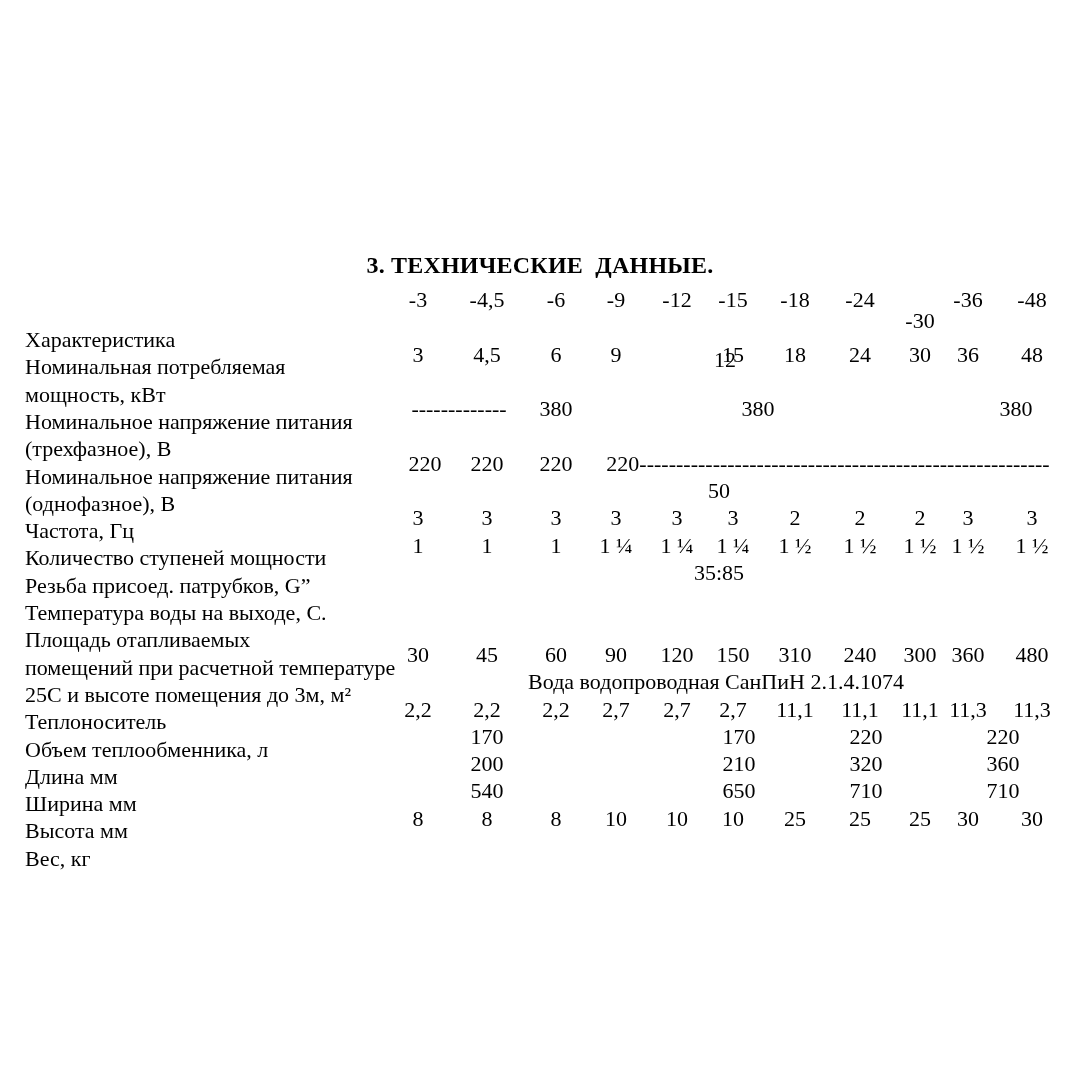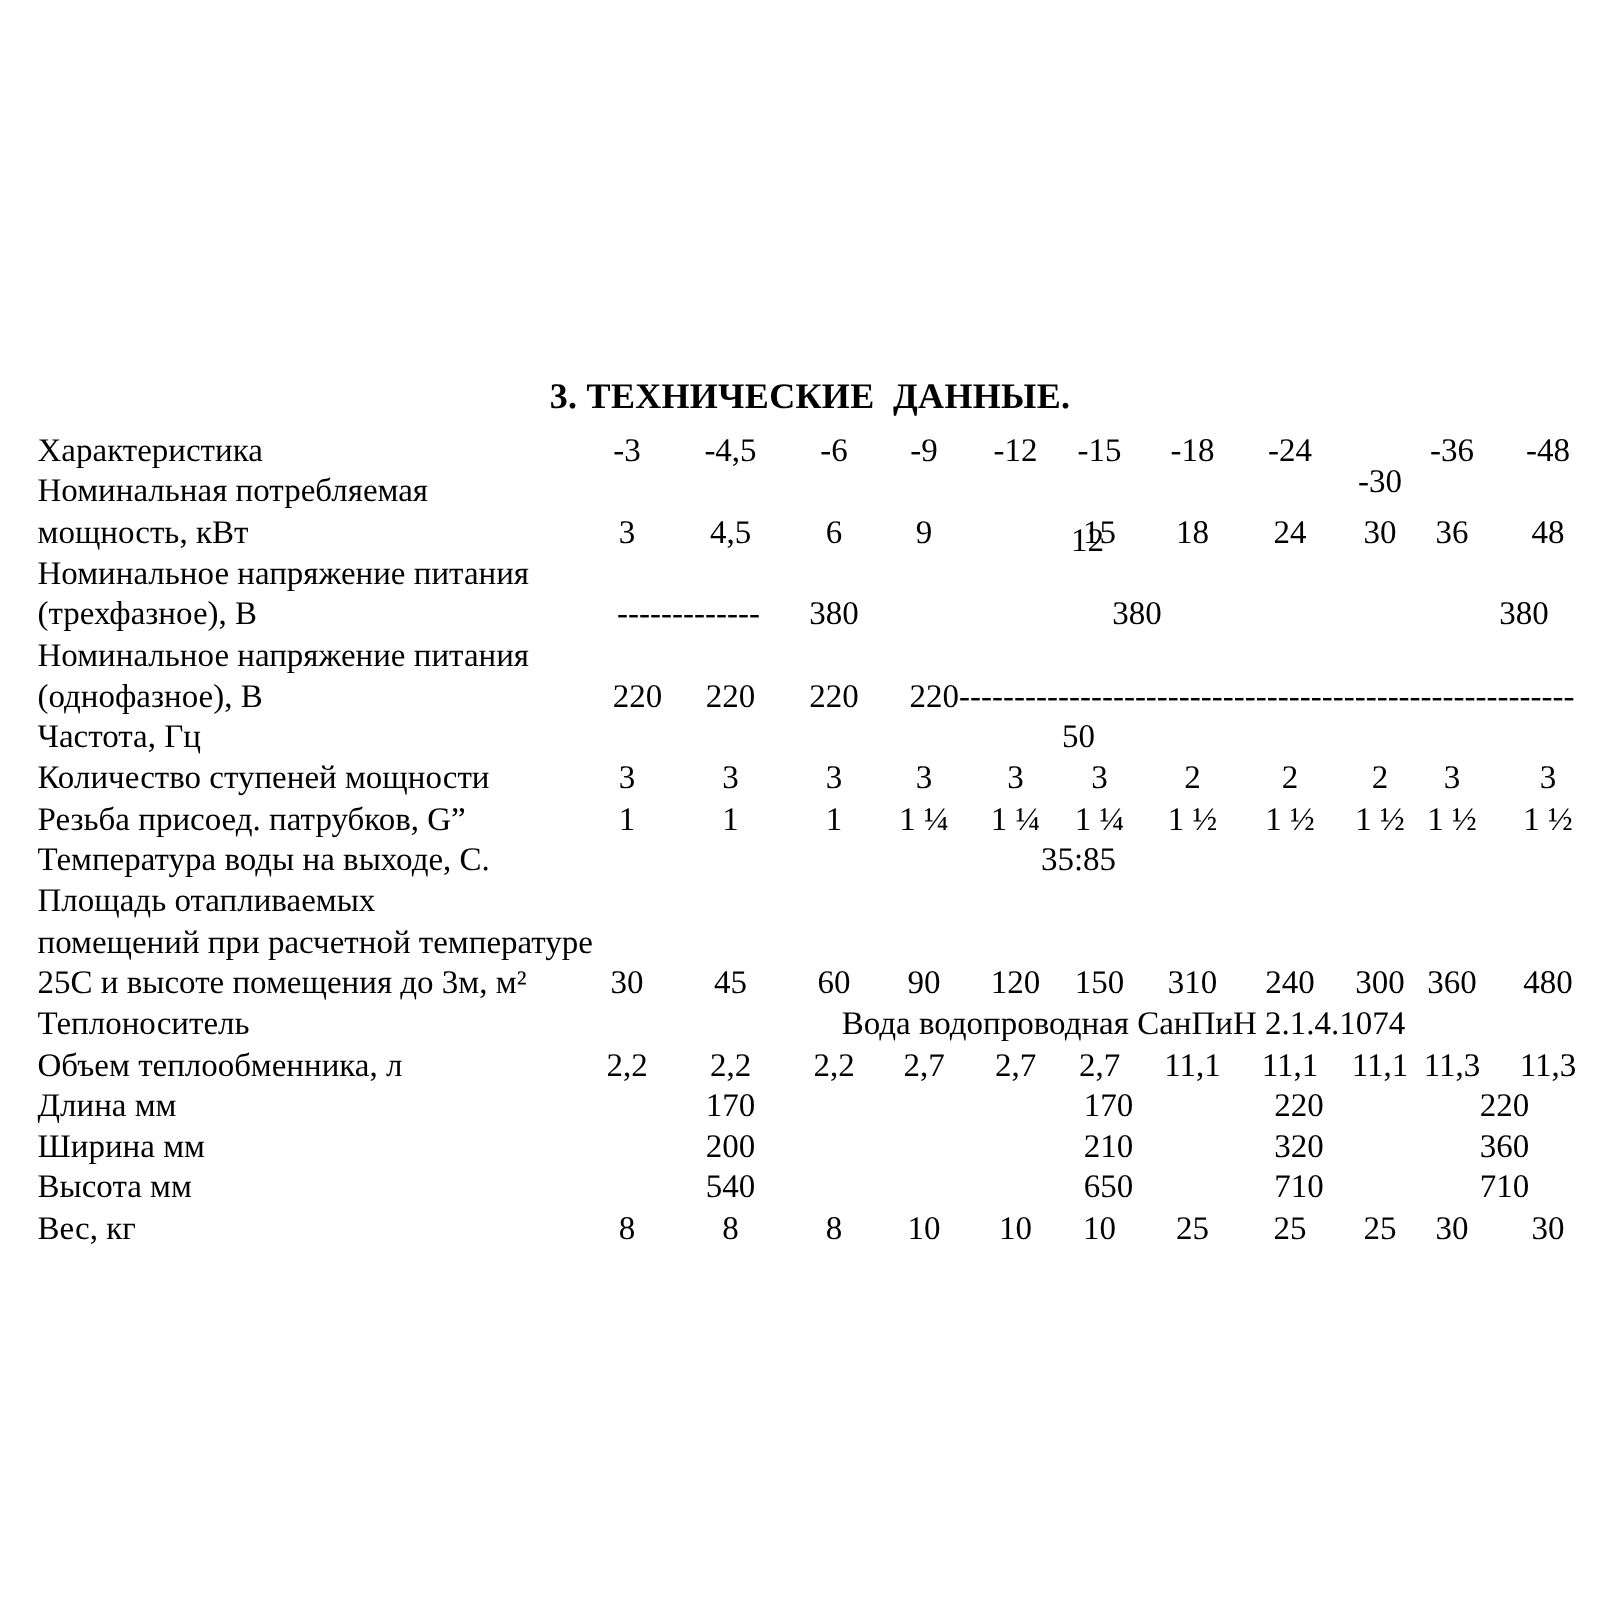--- a/index.html
+++ b/index.html
@@ -26,20 +26,21 @@
     text-align: center;
     font-size: 24px;
     font-weight: bold;
     white-space: pre;
     letter-spacing: 0.2px;
   }
   .row-label {
     position: absolute;
     white-space: nowrap;
     line-height: 27px;
+    margin-top: 40px;
   }
   .cell {
     position: absolute;
     transform: translateX(-50%);
     white-space: nowrap;
     line-height: 27px;
   }
 </style>
 </head>
 <body>
@@ -120,21 +121,21 @@
       <span class="cell" style="left: 556px; top: 641px;">60</span>
       <span class="cell" style="left: 616px; top: 641px;">90</span>
       <span class="cell" style="left: 677px; top: 641px;">120</span>
       <span class="cell" style="left: 733px; top: 641px;">150</span>
       <span class="cell" style="left: 795px; top: 641px;">310</span>
       <span class="cell" style="left: 860px; top: 641px;">240</span>
       <span class="cell" style="left: 920px; top: 641px;">300</span>
       <span class="cell" style="left: 968px; top: 641px;">360</span>
       <span class="cell" style="left: 1032px; top: 641px;">480</span>
       <span class="row-label" style="left: 25px; top: 668px;">Теплоноситель</span>
-      <span class="cell" style="left: 749px; top: 668px;">Вода водопроводная СанПиН 2.1.4.1074</span>
+      <span class="cell" style="left: 716px; top: 668px;">Вода водопроводная СанПиН 2.1.4.1074</span>
       <span class="row-label" style="left: 25px; top: 696px;">Объем теплообменника, л</span>
       <span class="cell" style="left: 418px; top: 696px;">2,2</span>
       <span class="cell" style="left: 487px; top: 696px;">2,2</span>
       <span class="cell" style="left: 556px; top: 696px;">2,2</span>
       <span class="cell" style="left: 616px; top: 696px;">2,7</span>
       <span class="cell" style="left: 677px; top: 696px;">2,7</span>
       <span class="cell" style="left: 733px; top: 696px;">2,7</span>
       <span class="cell" style="left: 795px; top: 696px;">11,1</span>
       <span class="cell" style="left: 860px; top: 696px;">11,1</span>
       <span class="cell" style="left: 920px; top: 696px;">11,1</span>

